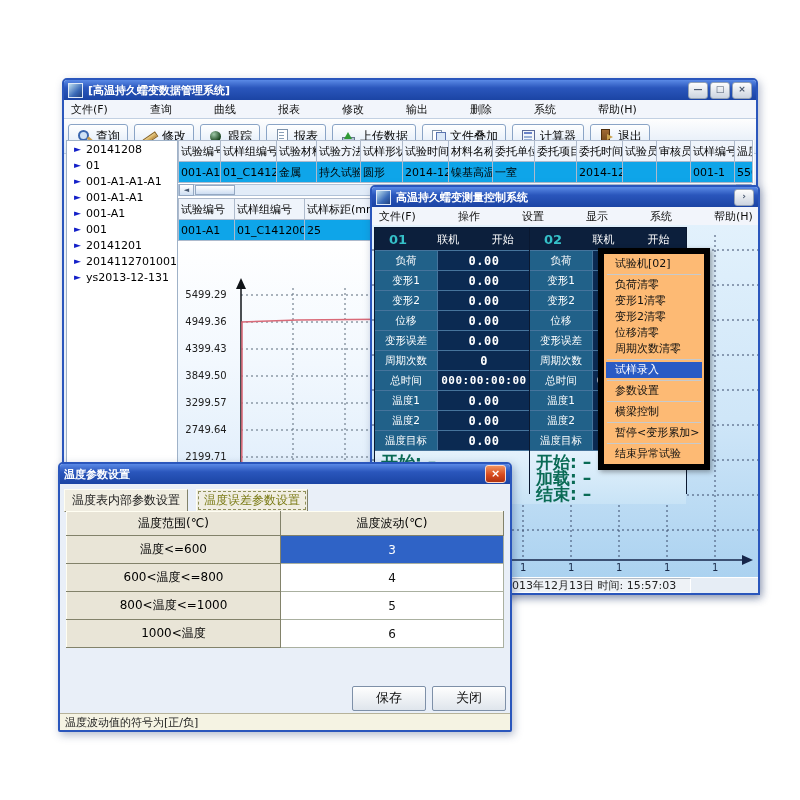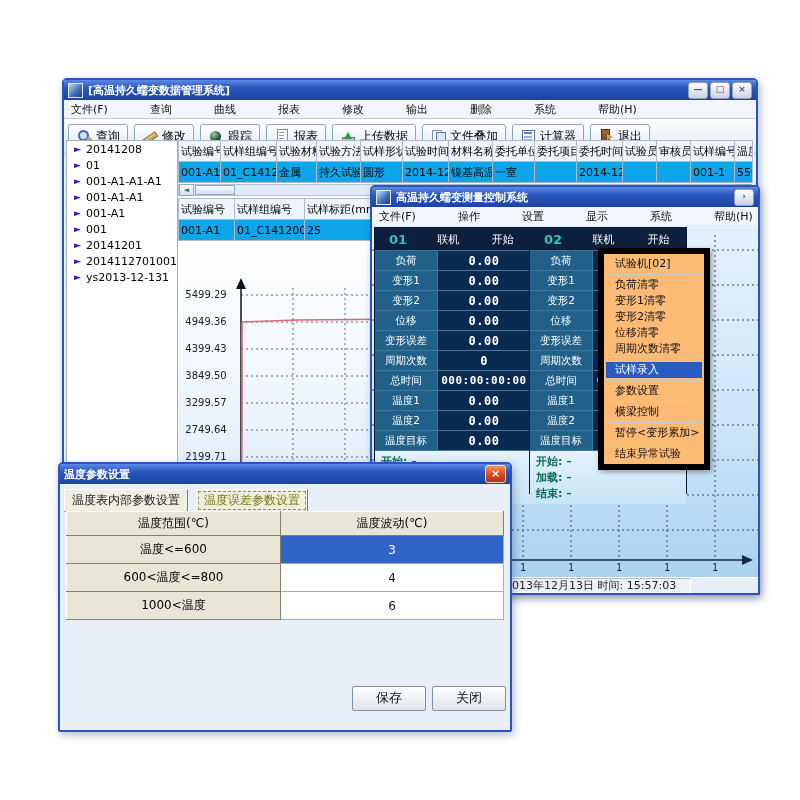--- a/index.html
+++ b/index.html
@@ -40,21 +40,21 @@
   .hthumb{width:38px;height:8px;background:linear-gradient(#fff,#cdddf2);border:1px solid #94a8c2;margin-left:1px;}
   .chart1{background:linear-gradient(180deg,#ffffff 0%,#f2f8fe 35%,#cfe4f8 100%);}
   .ylab{position:absolute;font-size:10px;color:#202020;text-align:center;width:56px;}
   .chan{position:absolute;border:1px solid #0a1830;background:#0b2a52;}
   .chead{height:22px;background:#0c1f3c;display:flex;align-items:center;color:#fff;font-size:11px;border-bottom:1px solid #46749c;}
   .cnum{color:#35c0c8;font-weight:bold;font-size:13px;width:46px;text-align:center;}
   .clink,.cstart{flex:1;text-align:center;}
   .crow{display:flex;height:19px;border-bottom:1px solid #46749c;}
   .clabel{width:62px;background:#216189;border-right:1px solid #46749c;color:#fff;font-size:10.5px;display:flex;align-items:center;justify-content:center;white-space:nowrap;}
   .cval{flex:1;color:#fff;font-size:12px;font-weight:bold;display:flex;align-items:center;justify-content:center;background:#0b2a52;font-family:"DejaVu Sans Mono","Liberation Mono",monospace;letter-spacing:.5px;}
-  .cstatus{background:linear-gradient(#e4f2fc,#c8e3f6);padding:3px 6px;font-size:11px;font-weight:bold;color:#0a6b55;line-height:16px;height:53px;box-sizing:border-box;}
+  .cstatus{background:linear-gradient(#e4f2fc,#c8e3f6);padding:3px 6px;font-size:17px;font-weight:bold;color:#0a6b55;line-height:16px;height:53px;box-sizing:border-box;}
   #ctx{background:#fdba74;border:6px solid #000000;box-shadow:2px 2px 5px rgba(0,0,0,.35);padding:2px;font-size:11px;color:#101010;}
   .ci{height:16px;line-height:16px;padding-left:9px;white-space:nowrap;}
   .ci.sel{background:#2a5bc4;color:#fff;}
   .csep{height:1px;background:#c6cacd;margin:2px 1px;}
   .ctlchart{background:linear-gradient(180deg,#e2f1fc 0%,#cfe6f8 55%,#abd2f0 100%);}
   .xlab{position:absolute;font-size:10px;color:#1a2b4a;}
   .sbar{background:#e6edf5;border-top:1px solid #fff;display:flex;align-items:center;justify-content:center;font-size:11px;color:#222;}
   .sbar .pane{background:#eef2f6;border:1px solid #b2bcc8;border-right-color:#fff;border-bottom-color:#fff;padding:0 14px;height:13px;line-height:13px;}
   .dtab{display:inline-block;padding:2px 7px;font-size:12px;background:#f0ede1;border:1px solid;border-color:#fffef2 #82826a #82826a #fffef2;margin-right:3px;color:#202020;}
   .dtab.active{color:#7a7a14;outline:1px dashed #90905a;outline-offset:-3px;}
@@ -474,22 +474,27 @@
       </tr>
       <tr>
         <td class="bev">温度&lt;=600</td>
         <td class="dval sel">3</td>
       </tr>
       <tr>
         <td class="bev">600&lt;温度&lt;=800</td>
         <td class="dval">4</td>
       </tr>
       <tr>
+        <td class="bev">800&lt;温度&lt;=1000</td>
+        <td class="dval">5</td>
+      </tr>
+      <tr>
         <td class="bev">1000&lt;温度</td>
         <td class="dval">6</td>
       </tr>
     </tbody>
       </table>
     <span class="dbtn" style="left:292px;top:222px;">保存</span>
     <span class="dbtn" style="left:372px;top:222px;">关闭</span>
+    <div class="abs" style="left:0;bottom:0;right:0;height:17px;background:#f5f3e3;border-top:1px solid #b6b29a;font-size:11px;color:#202020;padding:1px 5px;">温度波动值的符号为[正/负]</div>
   </div>
 
 </div>
 
 </body></html>

